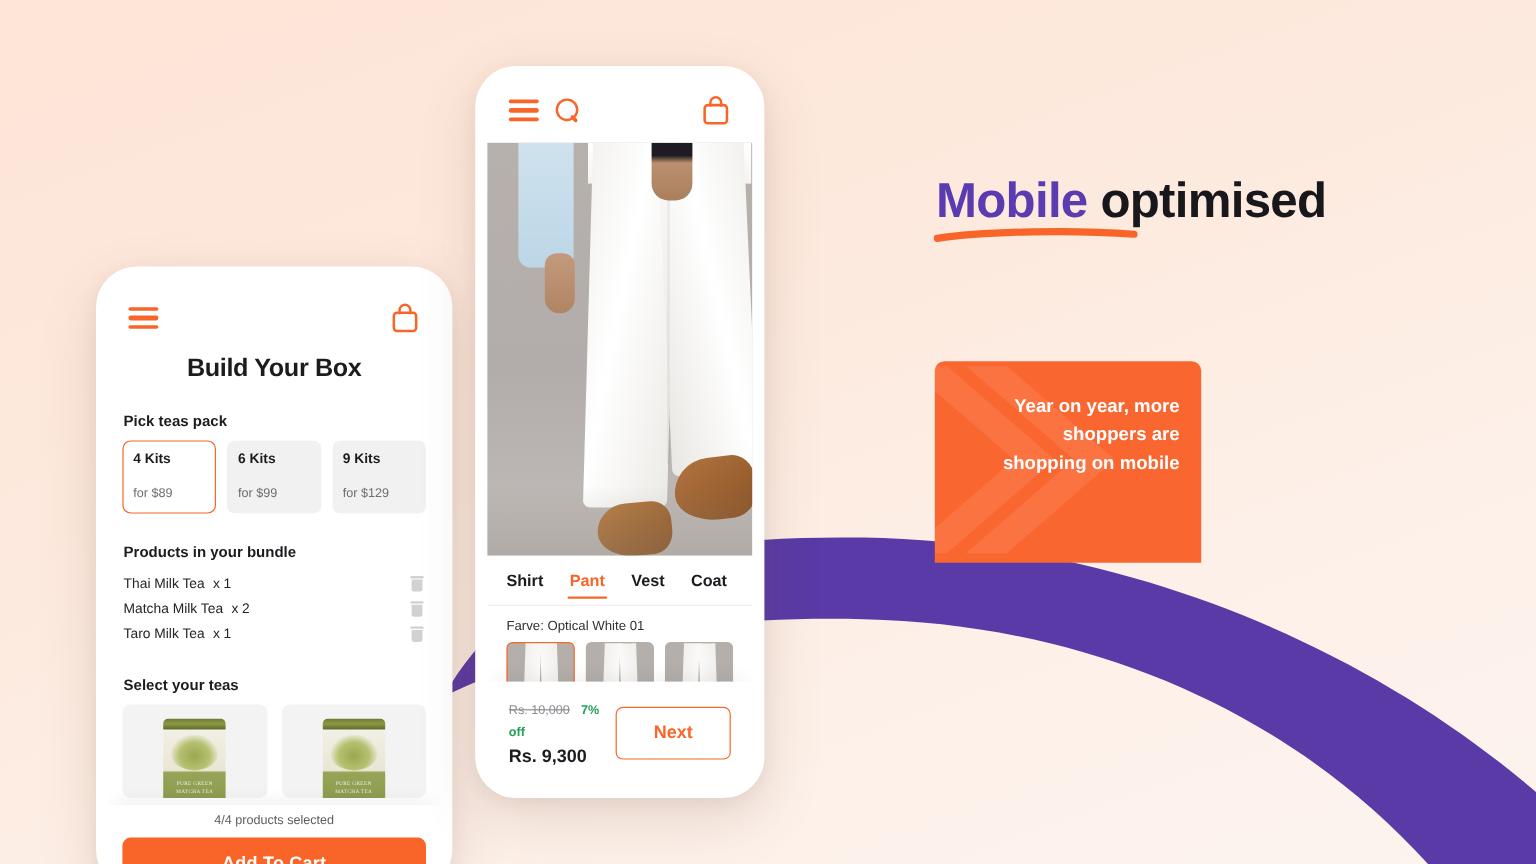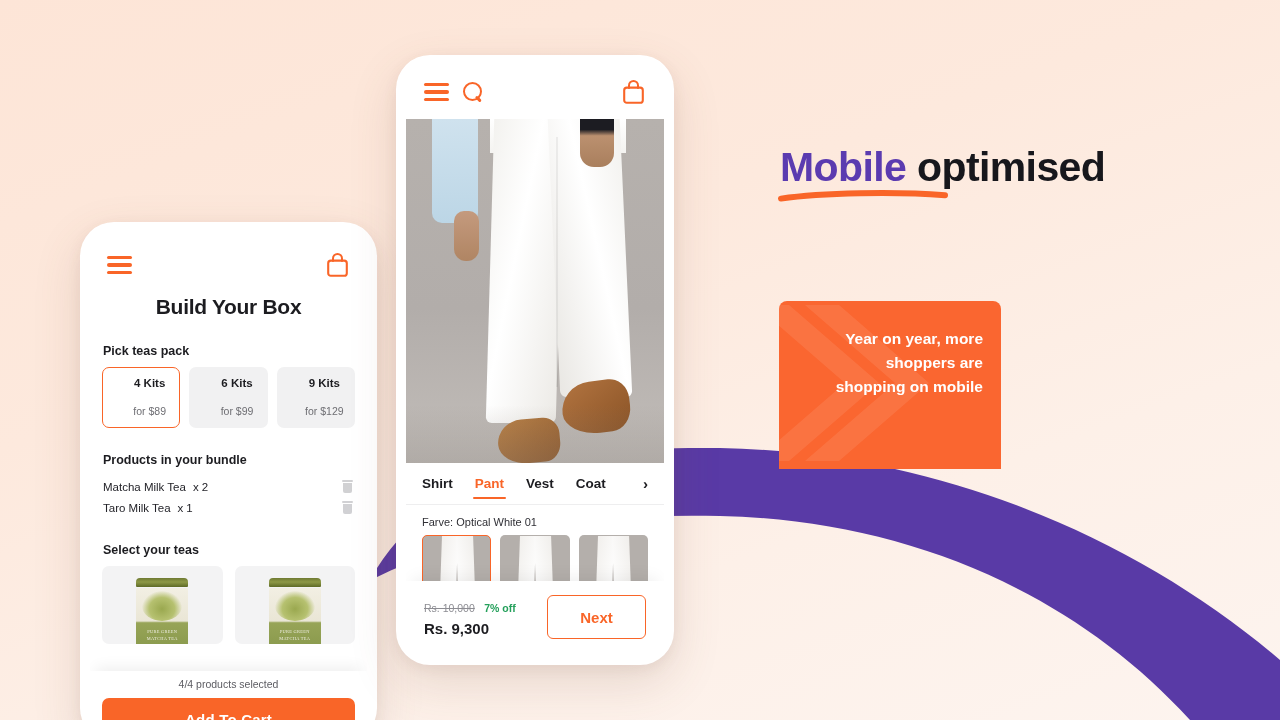--- a/index.html
+++ b/index.html
@@ -60,21 +60,21 @@
   }
 
   .lp-sec-title {
     font-size: 12.5px; font-weight: bold; color: #1c1c20;
     margin: 25px 0 9px 1px;
   }
 
   .pack-row { display: flex; gap: 9px; }
   .pack {
     flex: 1; border-radius: 7px; background: #f1f1f2;
-    padding: 9px 2px 10px 19px; text-align: center;
+    padding: 9px 2px 10px 8px; text-align: left;
     border: 1.6px solid transparent; cursor: pointer;
   }
   .pack.selected { background: #fff; border-color: #f96528; }
   .pack .p1 { font-size: 11.5px; font-weight: bold; color: #1c1c20; display: block; }
   .pack .p2 { font-size: 10.5px; color: #6e6e73; display: block; margin-top: 16px; }
 
   .bundle-list { margin-top: 3px; }
   .bundle-row {
     display: flex; align-items: center; justify-content: space-between;
     padding: 4px 2px 4px 1px;
@@ -121,21 +121,21 @@
   .lp-count { text-align: center; font-size: 10.5px; color: #5c5c62; margin-bottom: 8px; }
   .btn-cart {
     display: block; width: 100%; height: 44px; line-height: 44px; text-align: center;
     background: #f96528; color: #fff; border: none; border-radius: 7px;
     font-size: 15px; font-weight: bold; cursor: pointer; letter-spacing: .2px;
   }
 
   
   #phone-center {
     left: 396px; top: 55px;
-    width: 278px; height: 610px; padding-left: 20px;
+    width: 241px; height: 610px; padding-left: 20px;
   }
   .cp-topbar {
     height: 54px; display: flex; align-items: center; justify-content: space-between;
     padding: 0 18px; background: #fff;
   }
   .cp-left-icons { display: flex; align-items: center; gap: 14px; }
   .search-ico { width: 21px; height: 21px; position: relative; cursor: pointer; }
   .search-ico::before {
     content: ""; position: absolute; left: 0; top: 0; width: 15px; height: 15px;
     border: 2.6px solid #f96528; border-radius: 50%;
@@ -287,20 +287,26 @@
             <span class="p1">9 Kits</span>
             <span class="p2">for $129</span>
           </div>
         </div>
 
         <div class="lp-sec-title">Products in your bundle</div>
 
         <div class="bundle-list">
           <div class="bundle-row">
             <div class="bundle-name">
+              <span>Thai Milk Tea</span><em>x</em><span>1</span>
+            </div>
+            <div class="trash"></div>
+          </div>
+          <div class="bundle-row">
+            <div class="bundle-name">
               <span>Matcha Milk Tea</span><em>x</em><span>2</span>
             </div>
             <div class="trash"></div>
           </div>
           <div class="bundle-row">
             <div class="bundle-name">
               <span>Taro Milk Tea</span><em>x</em><span>1</span>
             </div>
             <div class="trash"></div>
           </div>

